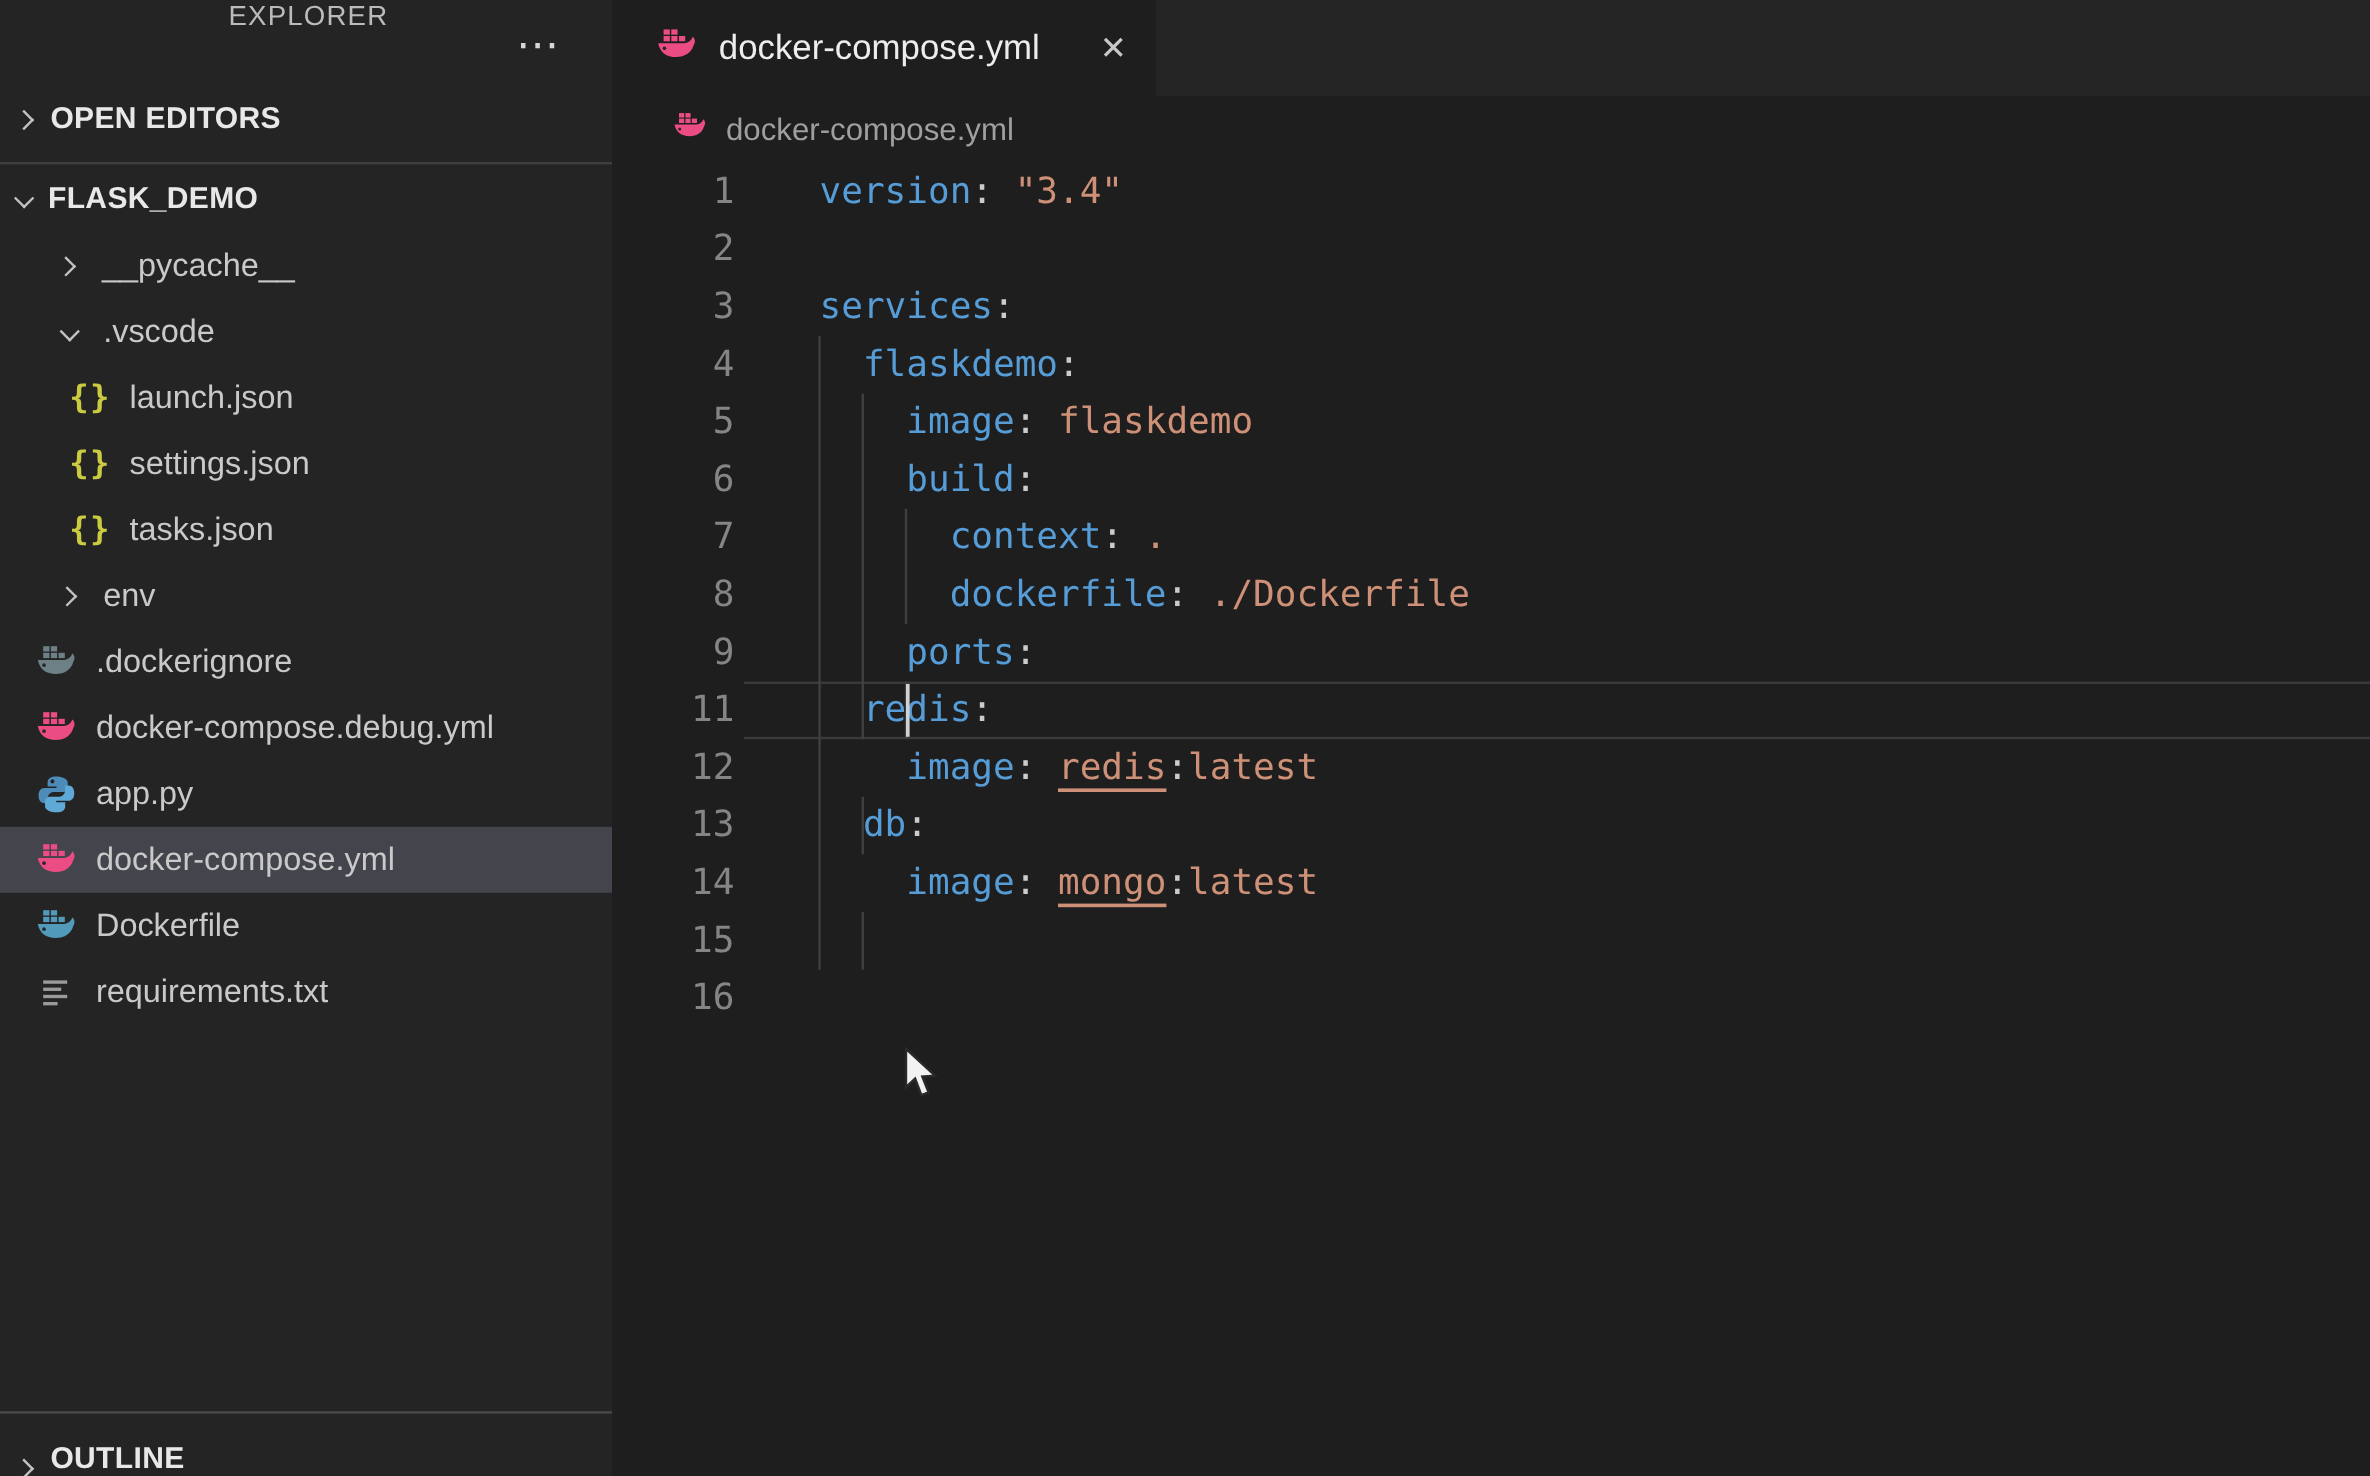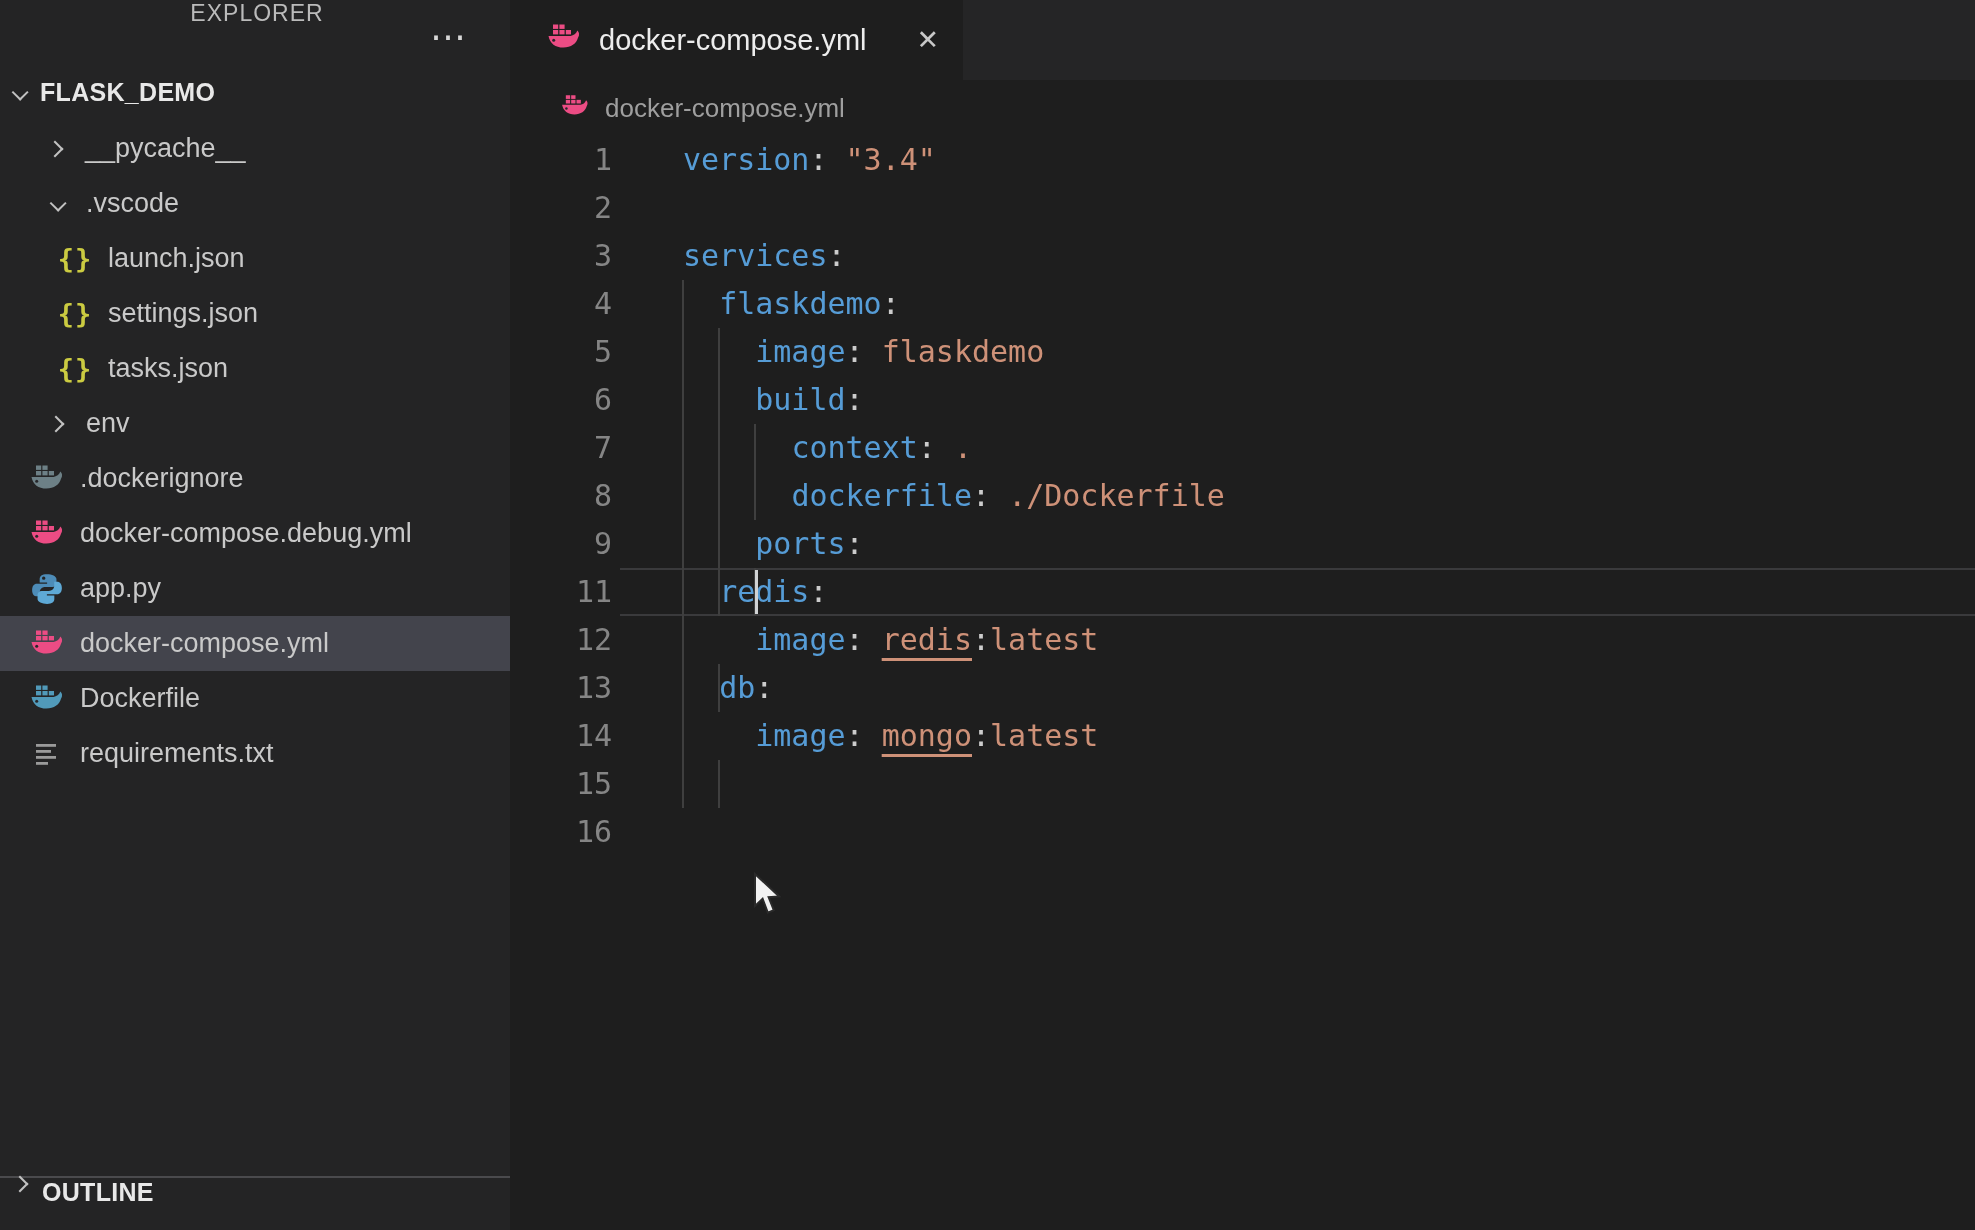--- a/index.html
+++ b/index.html
@@ -21,21 +21,21 @@
 
   #tree { }
   .trow { height:55px; display:flex; align-items:center; cursor:pointer; }
   .trow.selected { background:#43444c; }
   .trow .ico { width:38px; display:flex; justify-content:center; align-items:center; margin-right:14px; flex:none; }
   .trow .chev { margin-right:24px; margin-left:4px; }
   .tlabel { font-size:27px; color:#c9c9c9; white-space:nowrap; }
   .json-ico { color:#cbcb41; font-weight:bold; font-size:27px; font-family:"DejaVu Sans Mono", monospace; letter-spacing:1px; }
 
   .outline-sec { position:absolute; bottom:0; left:0; width:510px; height:54px; border-top:2px solid #4a4a4d;
-                 display:flex; align-items:flex-start; padding-left:14px; background:#242425; }
+                 display:flex; align-items:flex-end; padding-left:14px; background:#242425; }
 
   
   .main { position:absolute; left:510px; top:0; right:0; bottom:0; }
   .tabbar { position:absolute; left:0; top:0; right:0; height:80px; background:#252526; display:flex; }
   .tab { width:453px; height:80px; background:#1e1e1e; display:flex; align-items:center; padding:0 24px 0 36px; cursor:pointer; }
   .tab-label { font-size:29px; color:#ededed; margin-left:17px; white-space:nowrap; }
   .tab-close { margin-left:auto; font-size:27px; color:#c8c8c8; cursor:pointer; }
   .breadcrumb { position:absolute; left:0; top:80px; right:0; height:56px; display:flex; align-items:center; padding-left:50px; background:#1e1e1e; }
   .bc-label { font-size:26px; color:#9f9f9f; margin-left:15px; }
 
@@ -56,20 +56,24 @@
 </style>
 </head>
 <body>
 
 <div class="sidebar">
   <div class="sb-title">
     <span class="label">EXPLORER</span>
     <span class="more">⋯</span>
   </div>
 
+  <div class="sec-row sec-open">
+    <span class="chev right"></span>
+    <span class="sec-label">OPEN EDITORS</span>
+  </div>
 
   <div class="sec-row sec-flask">
     <span class="chev down"></span>
     <span class="sec-label">FLASK_DEMO</span>
   </div>
 
   <div id="tree">
       <div class="trow" style="padding-left: 45px;">
         <span class="chev right"></span>
         <span class="tlabel">__pycache__</span>

